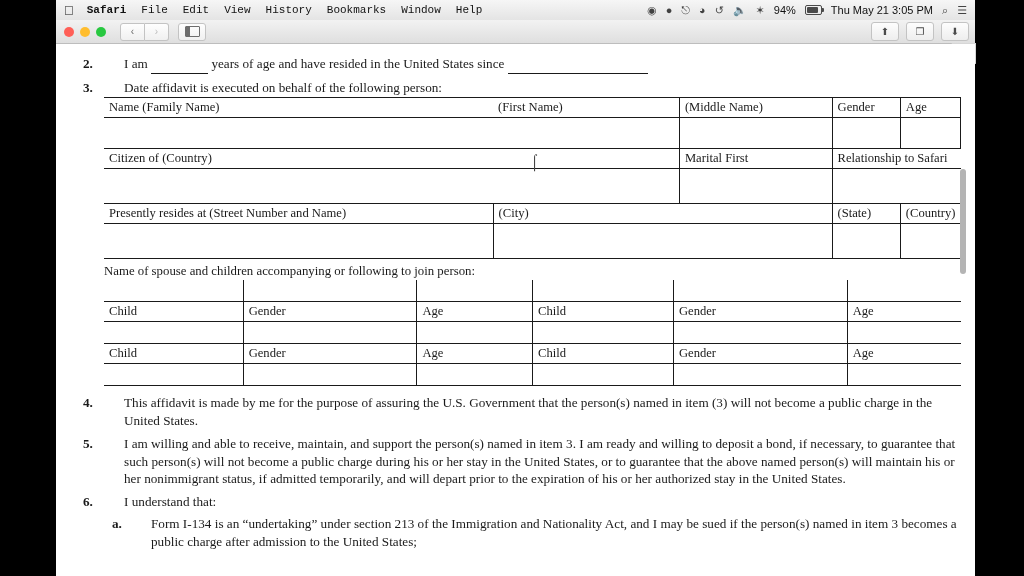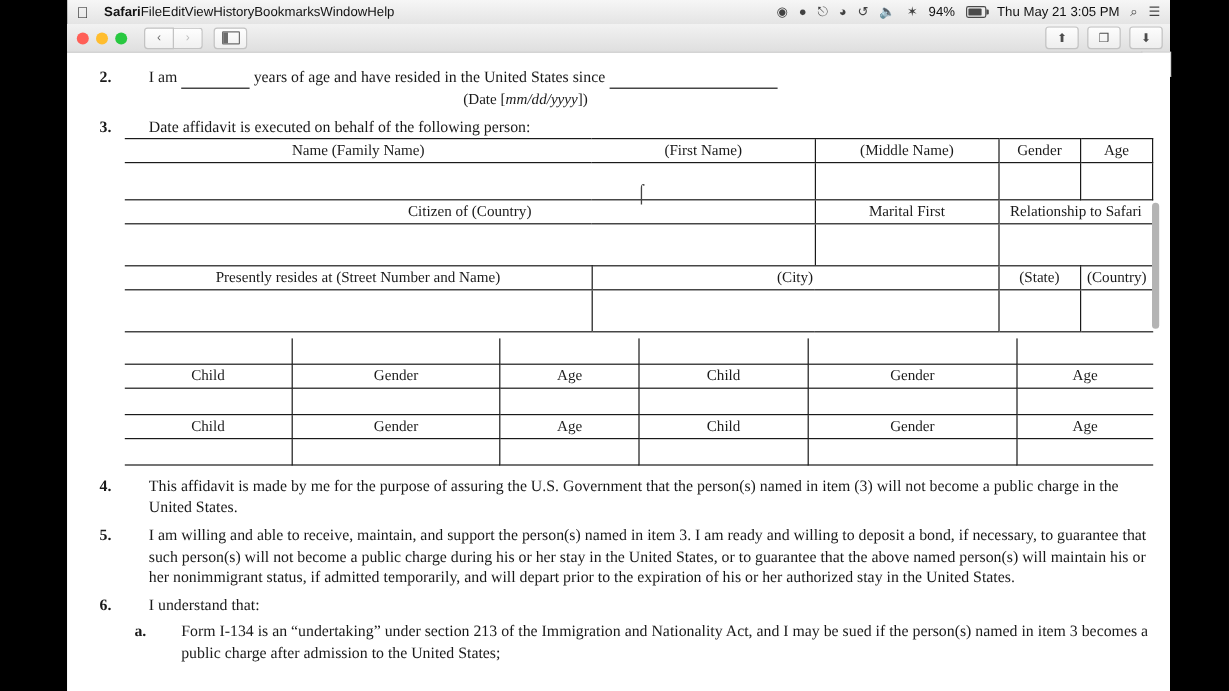--- a/index.html
+++ b/index.html
@@ -4,21 +4,21 @@
 <style>
   html,body{margin:0;padding:0;background:#000;}
   body{width:1024px;height:576px;overflow:hidden;font-family:"Liberation Sans",sans-serif;}
   #screen{position:relative;width:1024px;height:576px;background:#000;}
 
   
   .menubar{position:absolute;left:56px;top:0;width:919px;height:20px;
     background:linear-gradient(#f6f6f6,#e4e4e4);border-bottom:1px solid #c0c0c0;
     display:flex;align-items:center;font-size:11px;color:#121212;}
   .menubar .apple{margin:0 13px 0 8px;font-size:13px;line-height:1;}
-  .menubar .mitem{white-space:nowrap;}
+  .menubar .mitem{margin-right:15px;white-space:nowrap;font-family:Liberation Mono, monospace;}
   .menubar .mitem.bold{font-weight:bold;}
   .menubar .right{margin-left:auto;display:flex;align-items:center;gap:9px;padding-right:8px;}
   .mb-ico{display:inline-block;opacity:.78;line-height:1;font-size:11px;}
   .mb-txt{font-size:11px;color:#111;white-space:nowrap;}
   .batt{display:inline-flex;align-items:center;gap:3px;}
   .batt .cell{width:15px;height:8px;border:1px solid #4a4a4a;border-radius:2px;position:relative;}
   .batt .cell:after{content:"";position:absolute;right:-3px;top:2px;width:2px;height:4px;background:#4a4a4a;border-radius:0 1px 1px 0;}
   .batt .fill{position:absolute;left:1px;top:1px;bottom:1px;width:11px;background:#4a4a4a;border-radius:1px;}
 
   
@@ -63,21 +63,21 @@
   b{font-weight:normal;}
   .it{font-style:italic;}
   .blank{display:inline-block;border-bottom:1px solid #1a1a1a;vertical-align:baseline;}
   .dateline{text-align:center;font-size:12.6px;margin-top:1px;}
   .dwrap{padding-left:330px;}
 
   
   .tblwrap{padding:0 14px 0 48px;}
   table.form{border-collapse:collapse;width:100%;font-size:12.6px;
     font-family:"Liberation Serif",serif;}
-  table.form td{border:1px solid #1a1a1a;vertical-align:top;padding:2px 5px;line-height:1.2;text-align:center;}
+  table.form td{border:1px solid #1a1a1a;vertical-align:top;padding:2px 5px;line-height:1.2;}
   .nb-l{border-left:none !important;}
   .nb-r{border-right:none !important;}
   .nb-t{border-top:none !important;}
   .caption{font-size:12.8px;padding:0 14px 1px 48px;font-family:"Liberation Serif",serif;}
   .h18{height:17px;}
   .h30{height:30px;}
   .h26{height:26px;}
   .cursor{position:absolute;left:474px;top:111px;width:2px;height:14px;color:#444;
     font-family:"Liberation Serif",serif;font-size:15px;line-height:14px;}
   .gap{height:8px;}
@@ -154,23 +154,20 @@
 
         <div class="row">
           <span class="num">2.</span>
           <span class="txt">
             <span>I am</span>
             <span class="blank" style="width:57px">&nbsp;</span>
             <span>years of age and have resided in the United States since</span>
             <span class="blank" style="width:140px">&nbsp;</span>
           </span>
         </div>
-        <div class="row dwrap">
-          <span class="dateline"><span>(Date [</span><span class="it">mm/dd/yyyy</span><span>])</span></span>
-        </div>
 
         <div class="gap-s"></div>
 
         <div class="row">
           <span class="num">3.</span>
           <span class="txt">Date affidavit is executed on behalf of the following person:</span>
         </div>
 
         <div class="tblwrap">
           <table class="form">
@@ -210,20 +207,21 @@
               <td colspan="2" class="h30 nb-r nb-t"></td>
               <td class="h30 nb-r nb-t"></td>
               <td class="h30 nb-r nb-t"></td>
             </tr>
           </tbody>
             </table>
         </div>
 
         <div class="gap-s"></div>
 
+        <div class="caption">Name of spouse and children accompanying or following to join person:</div>
 
         <div class="tblwrap">
           <table class="form">
             <tbody>
             <tr>
               <td class="h18 nb-l nb-t"></td>
               <td class="h18 nb-t"></td>
               <td class="h18 nb-t"></td>
               <td class="h18 nb-t"></td>
               <td class="h18 nb-t"></td>

